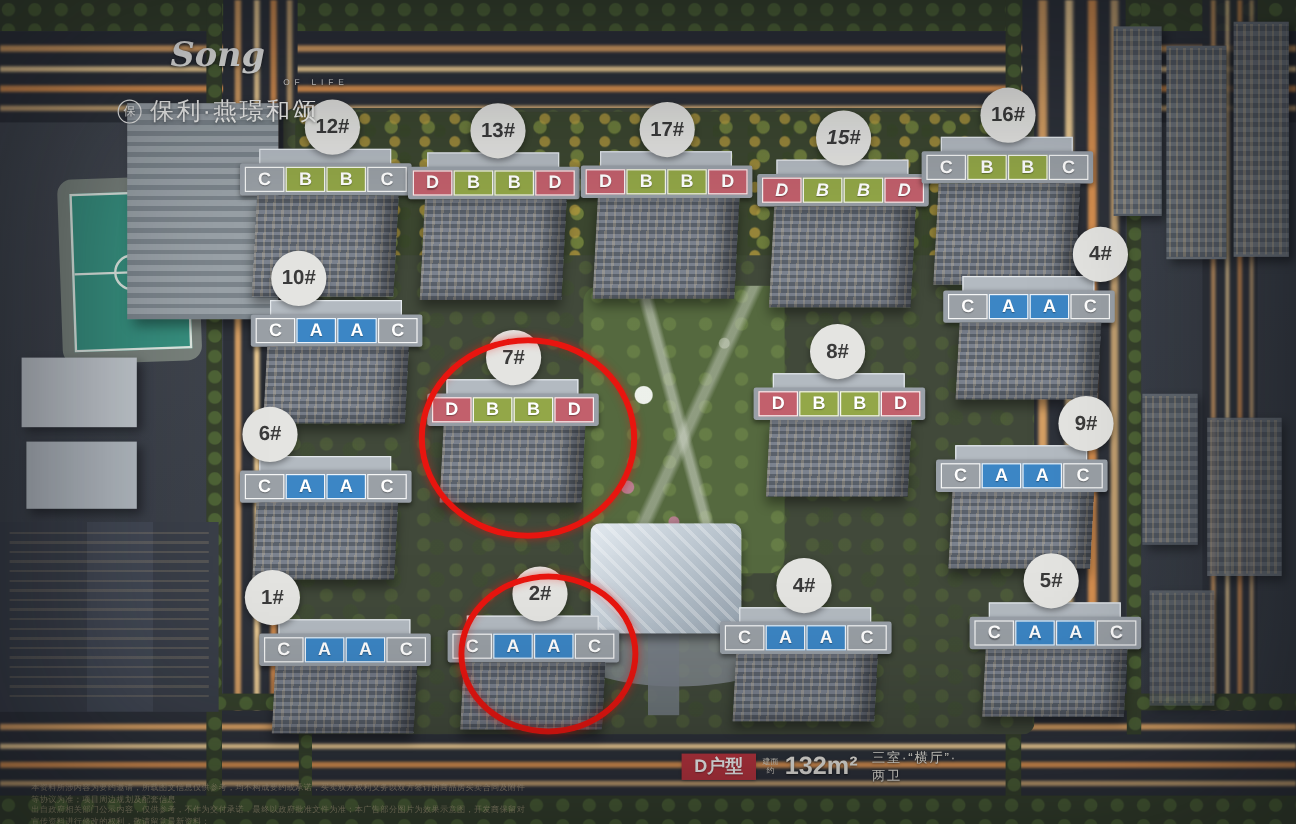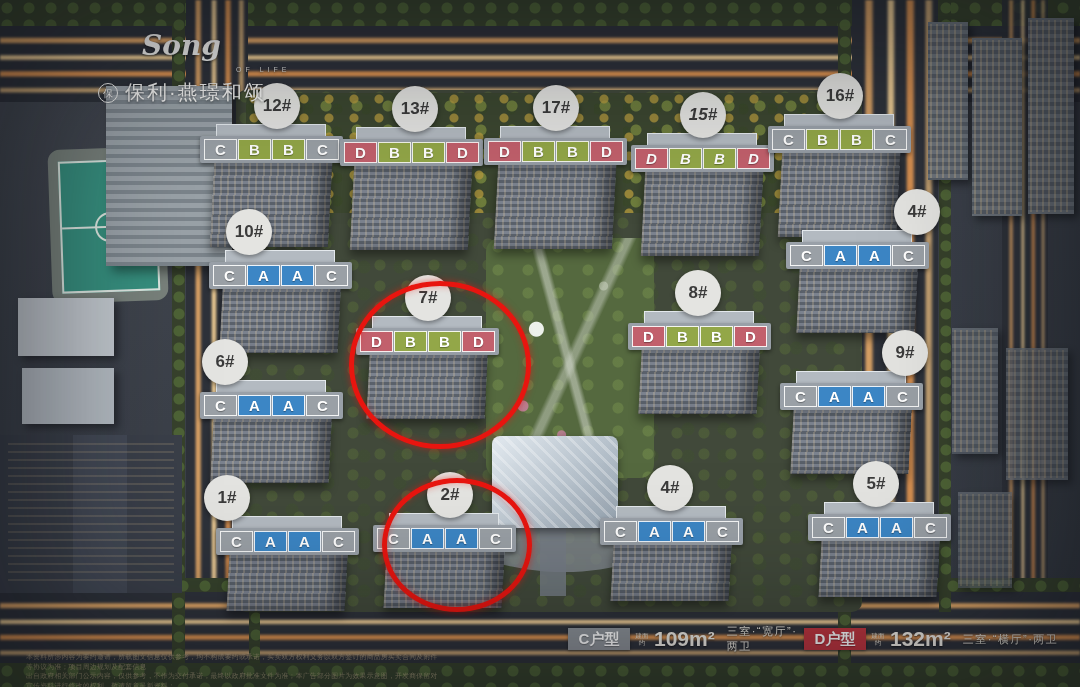--- a/index.html
+++ b/index.html
@@ -368,26 +368,20 @@
     <div class="b-script">Song</div>
     <div class="b-script-sub">OF LIFE</div>
     <div class="b-row">
       <span class="b-mark">保</span>
       <span class="b-name">保利·燕璟和颂</span>
     </div>
   </div>
 
   <div id="legend-items">
       <div class="lg-item">
-        <span class="lg-box" style="background: rgb(142, 147, 153);">C户型</span>
-        <span class="lg-pre">建面约</span>
-        <span class="lg-area">109m²</span>
-        <span class="lg-desc">三室·“宽厅”·两卫</span>
-      </div>
-      <div class="lg-item">
         <span class="lg-box" style="background: rgb(192, 53, 63);">D户型</span>
         <span class="lg-pre">建面约</span>
         <span class="lg-area">132m²</span>
         <span class="lg-desc">三室·“横厅”·两卫</span>
       </div>
     </div>
 
   <div id="disclaimer">
       <div class="dl-line">本资料所涉内容为要约邀请，所载图文信息仅供参考，均不构成要约或承诺，买卖双方权利义务以双方签订的商品房买卖合同及附件等协议为准；项目周边规划及配套信息</div>
       <div class="dl-line">出自政府相关部门公示内容，仅供参考，不作为交付承诺，最终以政府批准文件为准；本广告部分图片为效果示意图，开发商保留对宣传资料进行修改的权利，敬请留意最新资料；</div>

